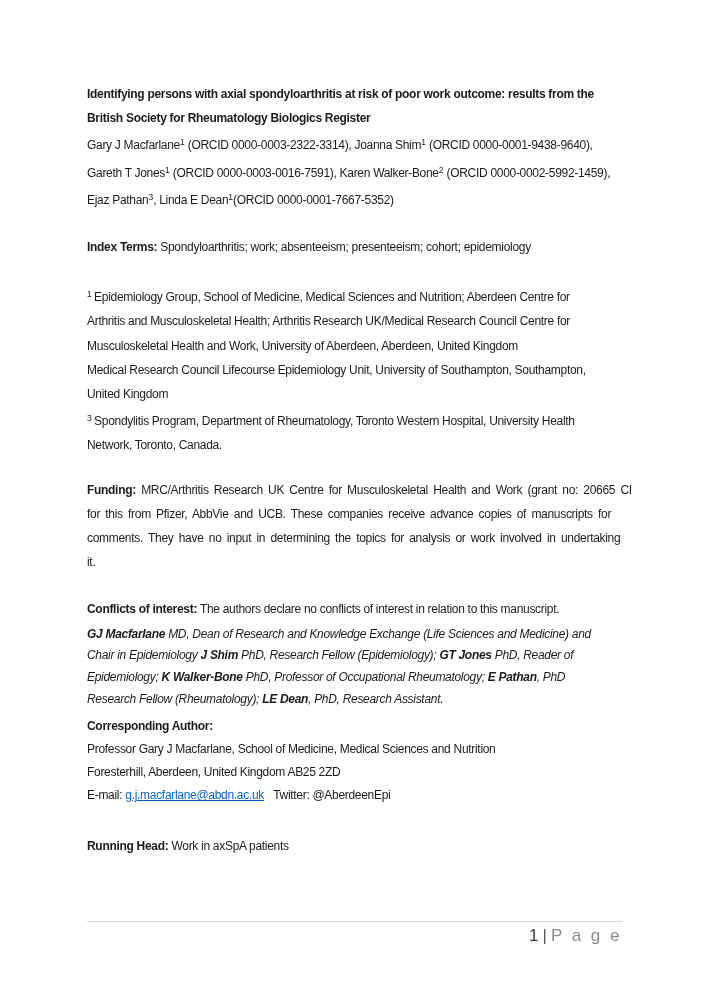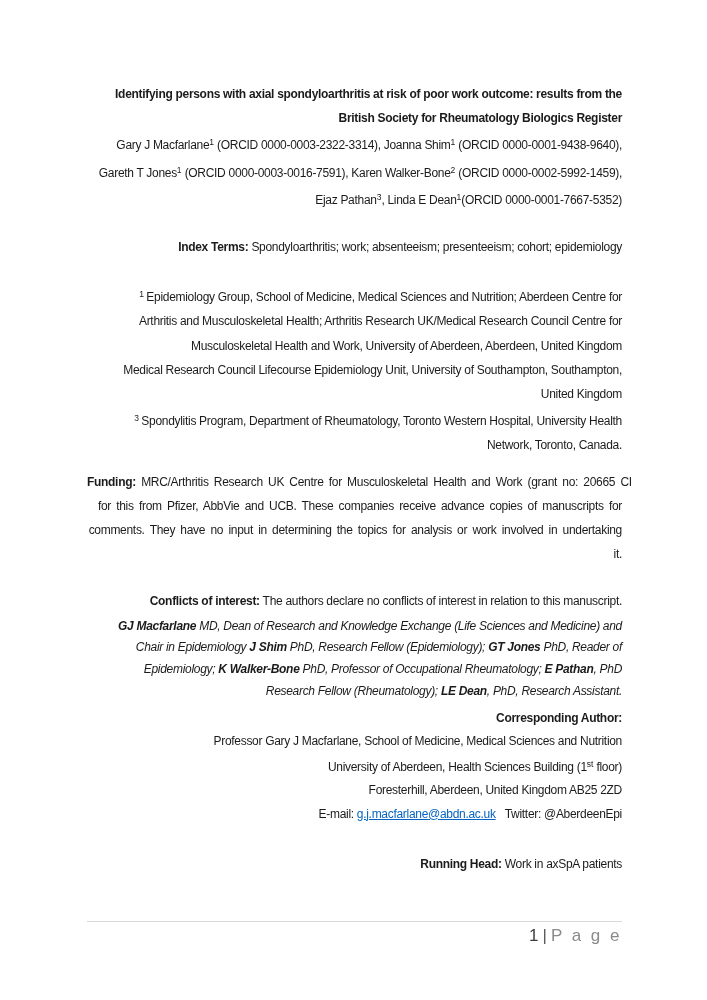--- a/index.html
+++ b/index.html
@@ -12,21 +12,20 @@
     font-family: "Liberation Sans", "DejaVu Sans", sans-serif;
     color: #1b1b1b;
     font-size: 12px;
     letter-spacing: -0.3px;
   }
   .content {
     position: absolute;
     left: 87px;
     top: 82px;
     width: 535px;
-    text-align: right;
   }
   .block { margin: 0; }
   .line { white-space: nowrap; }
   .lh-main .line { line-height: 24.2px; }
   .lh-bios .line { line-height: 21.8px; font-style: italic; }
   .lh-corr .line { line-height: 23.2px; }
   .b { font-weight: bold; }
   .sup {
     font-size: 8.5px;
     vertical-align: 4px;
@@ -35,21 +34,21 @@
   .line a.link {
     color: #0563C1;
     text-decoration: underline;
     cursor: pointer;
   }
   
   .block[data-justify="true"] .line:not(:last-child) { word-spacing: 2.2px; }
 
   #index-terms   { margin-top: 23px; }
   #affiliation-1 { margin-top: 23px; }
-  #funding       { margin-top: 12px; }
+  #funding       { margin-top: 20px; }
   #conflicts     { margin-top: 23px; }
   #bios          { margin-top: 2px; }
   #corresponding { margin-top: 4px; }
   #running-head  { margin-top: 26px; }
 
   .footer {
     position: absolute;
     left: 87px;
     width: 535px;
     top: 921px;
@@ -119,21 +118,20 @@
     <div class="block lh-bios" id="bios">
         <div class="line"><span class="b">GJ Macfarlane</span><span> MD, Dean of Research and Knowledge Exchange (Life Sciences and Medicine) and</span></div>
         <div class="line"><span>Chair in Epidemiology </span><span class="b">J Shim</span><span> PhD, Research Fellow (Epidemiology); </span><span class="b">GT Jones</span><span> PhD, Reader of</span></div>
         <div class="line"><span>Epidemiology; </span><span class="b">K Walker-Bone</span><span> PhD, Professor of Occupational Rheumatology; </span><span class="b">E Pathan</span><span>, PhD</span></div>
         <div class="line"><span>Research Fellow (Rheumatology); </span><span class="b">LE Dean</span><span>, PhD, Research Assistant.</span></div>
       </div>
 
     <div class="block lh-corr" id="corresponding">
         <div class="line"><span class="b">Corresponding Author:</span></div>
         <div class="line"><span>Professor Gary J Macfarlane, School of Medicine, Medical Sciences and Nutrition</span></div>
-        <div class="line"><span>University of Aberdeen, Health Sciences Building (1</span><span class="sup">st</span><span> floor)</span></div>
         <div class="line"><span>Foresterhill, Aberdeen, United Kingdom AB25 2ZD</span></div>
         <div class="line"><span>E-mail: </span><a class="link" href="#">g.j.macfarlane@abdn.ac.uk</a><span>&nbsp; &nbsp;Twitter: @AberdeenEpi</span></div>
       </div>
 
     <div class="block lh-main" id="running-head">
         <div class="line"><span class="b">Running Head:</span><span> Work in axSpA patients</span></div>
       </div>
 
   </div>
 

